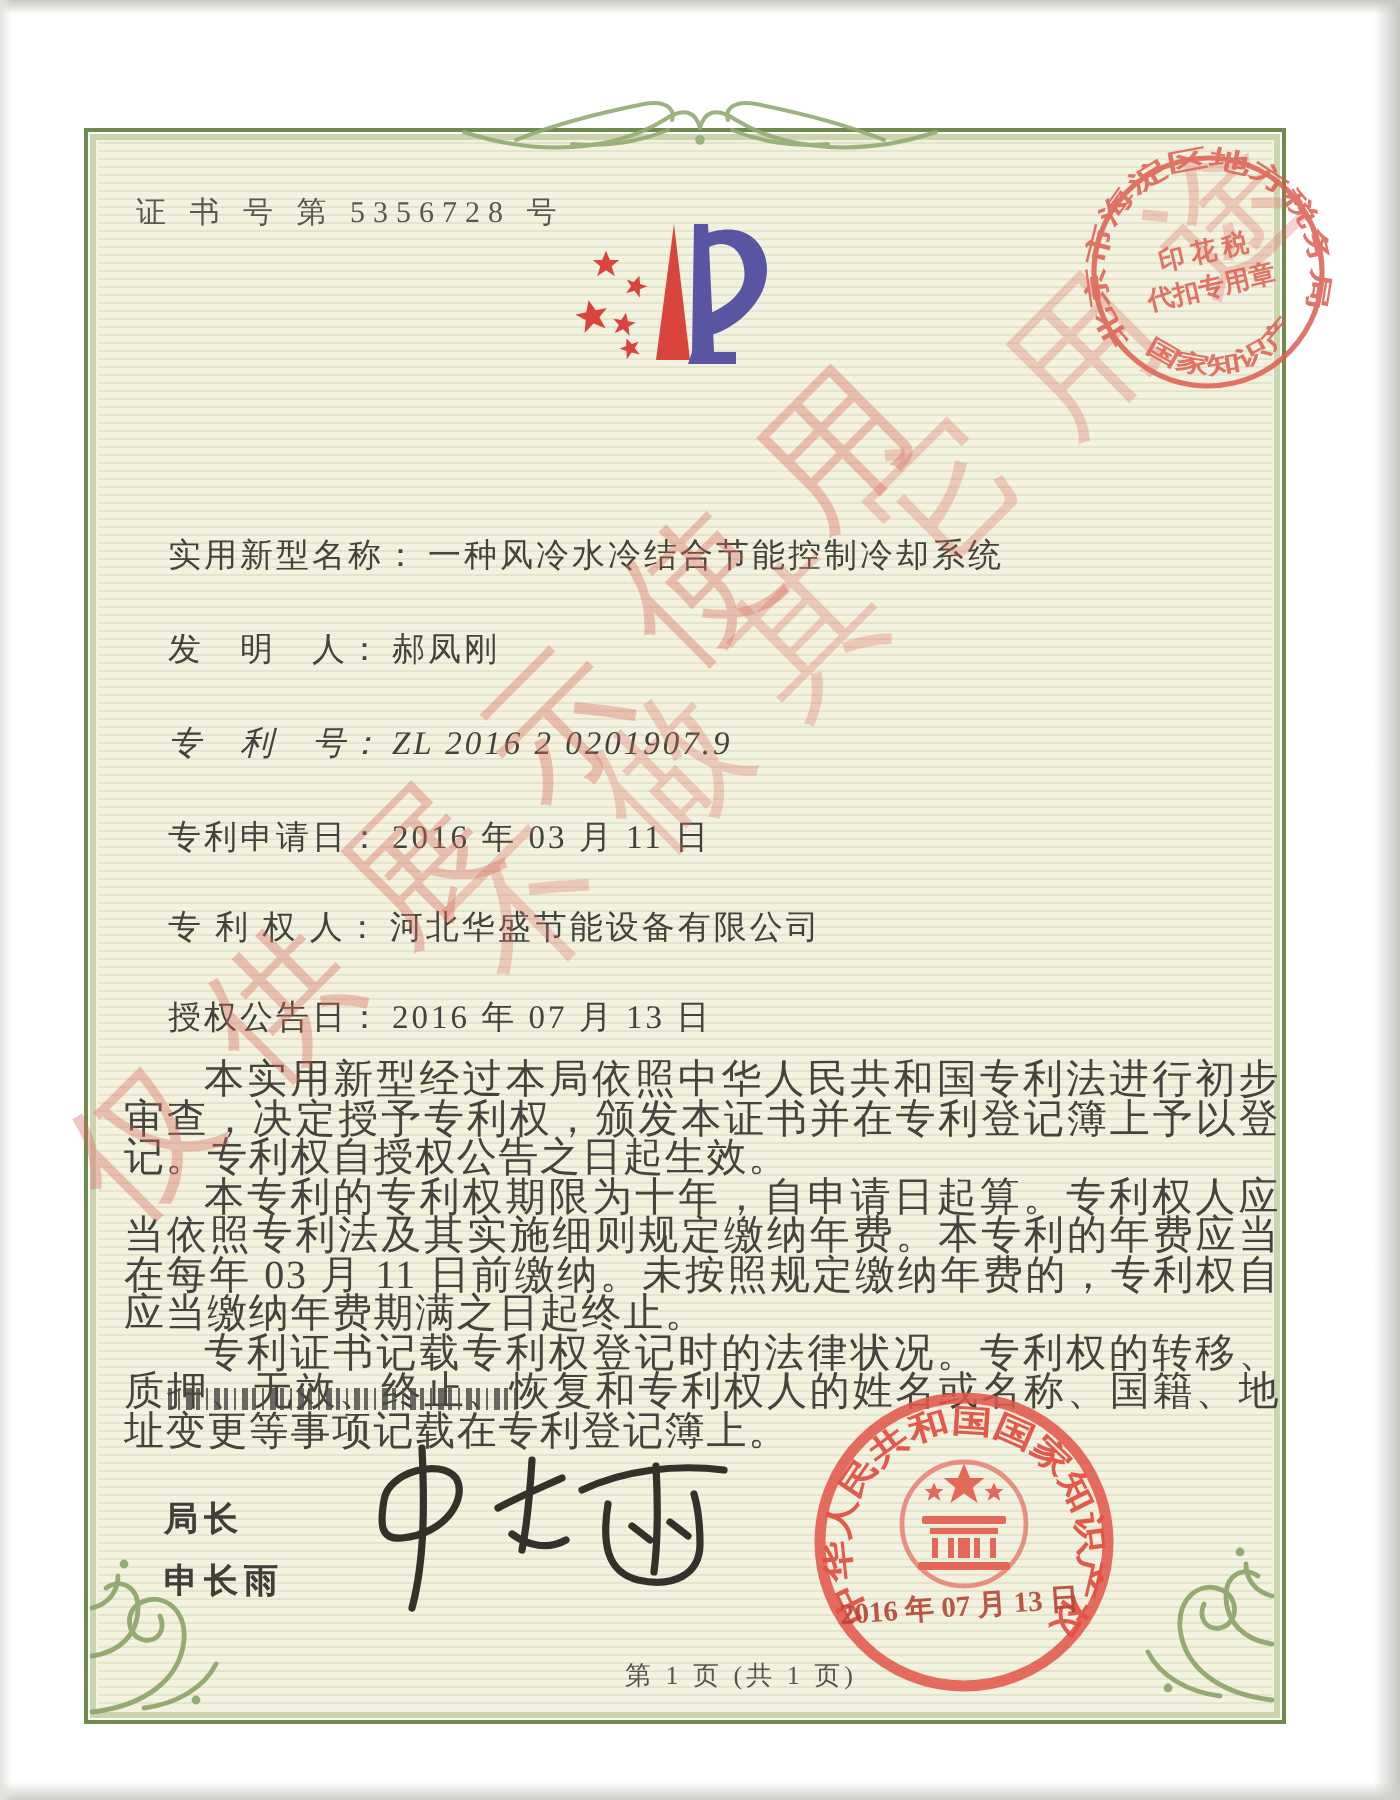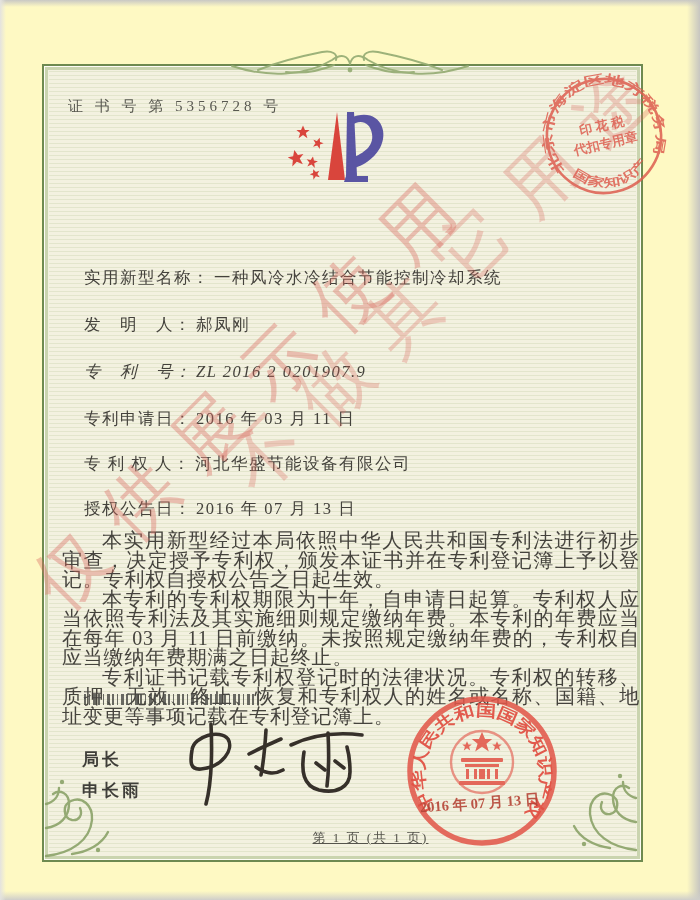--- a/index.html
+++ b/index.html
@@ -1,16 +1,16 @@
 <!DOCTYPE html>
 <html><head>
 <meta charset="utf-8">
 <style>
   html,body{margin:0;padding:0;background:#e9e8e4;}
-  .photo{position:relative;width:700px;height:900px;margin:0 auto;background:#fef9c3;overflow:hidden;
+  .photo{position:relative;width:700px;height:900px;margin:0 auto;background:#ffffff;overflow:hidden;
          font-family:"Liberation Serif","DejaVu Serif",serif;}
   
   .edge{position:absolute;pointer-events:none;z-index:40;}
   .edge.top{left:0;top:0;width:100%;height:7px;background:linear-gradient(180deg,#c9c8c4,rgba(255,255,255,0));}
   .edge.right{right:0;top:0;width:13px;height:100%;background:linear-gradient(270deg,#c6c5c1,rgba(255,255,255,0));}
   .edge.bottom{left:0;bottom:0;width:100%;height:9px;background:linear-gradient(0deg,#cfceca,rgba(255,255,255,0));}
   .edge.left{left:0;top:0;width:6px;height:100%;background:linear-gradient(90deg,#e4e3df,rgba(255,255,255,0));}
 
   
   .frame{position:absolute;left:42px;top:64px;width:597px;height:794px;
@@ -33,21 +33,21 @@
 
   .barcode{position:absolute;left:84px;top:694px;width:176px;height:11px;opacity:.82;z-index:5;
            background:repeating-linear-gradient(90deg,#4a4a46 0 2px,rgba(0,0,0,0) 2px 5px,#4a4a46 5px 6px,rgba(0,0,0,0) 6px 9px,#4a4a46 9px 12px,rgba(0,0,0,0) 12px 14px);}
 
   .signer{position:absolute;left:82px;z-index:5;font-family:"Liberation Sans","DejaVu Sans",sans-serif;
           font-size:17px;color:#3f3e39;letter-spacing:3px;font-weight:700;}
   .signer.t1{top:748px;} .signer.t2{top:779px;}
   .sig-svg{position:absolute;left:178px;top:718px;z-index:6;}
 
   .footer-page{position:absolute;left:42px;top:829px;width:657px;text-align:center;
-               font-size:13px;color:#55544c;letter-spacing:2px;z-index:5;text-decoration:underline;}
+               font-size:13px;color:#55544c;letter-spacing:2px;z-index:5;}
 
   .logo-svg{position:absolute;left:288px;top:106px;z-index:5;}
   .stamp-svg{position:absolute;left:540px;top:72px;z-index:6;transform:rotate(-13deg);}
   .seal-svg{position:absolute;left:404px;top:686px;z-index:7;opacity:.94;}
 
   .ornament{position:absolute;z-index:4;}
 
   
   .wm{position:absolute;z-index:20;font-size:72px;letter-spacing:26px;white-space:nowrap;
       color:rgba(219,106,95,.38);transform-origin:0 50%;transform:rotate(-45deg);

